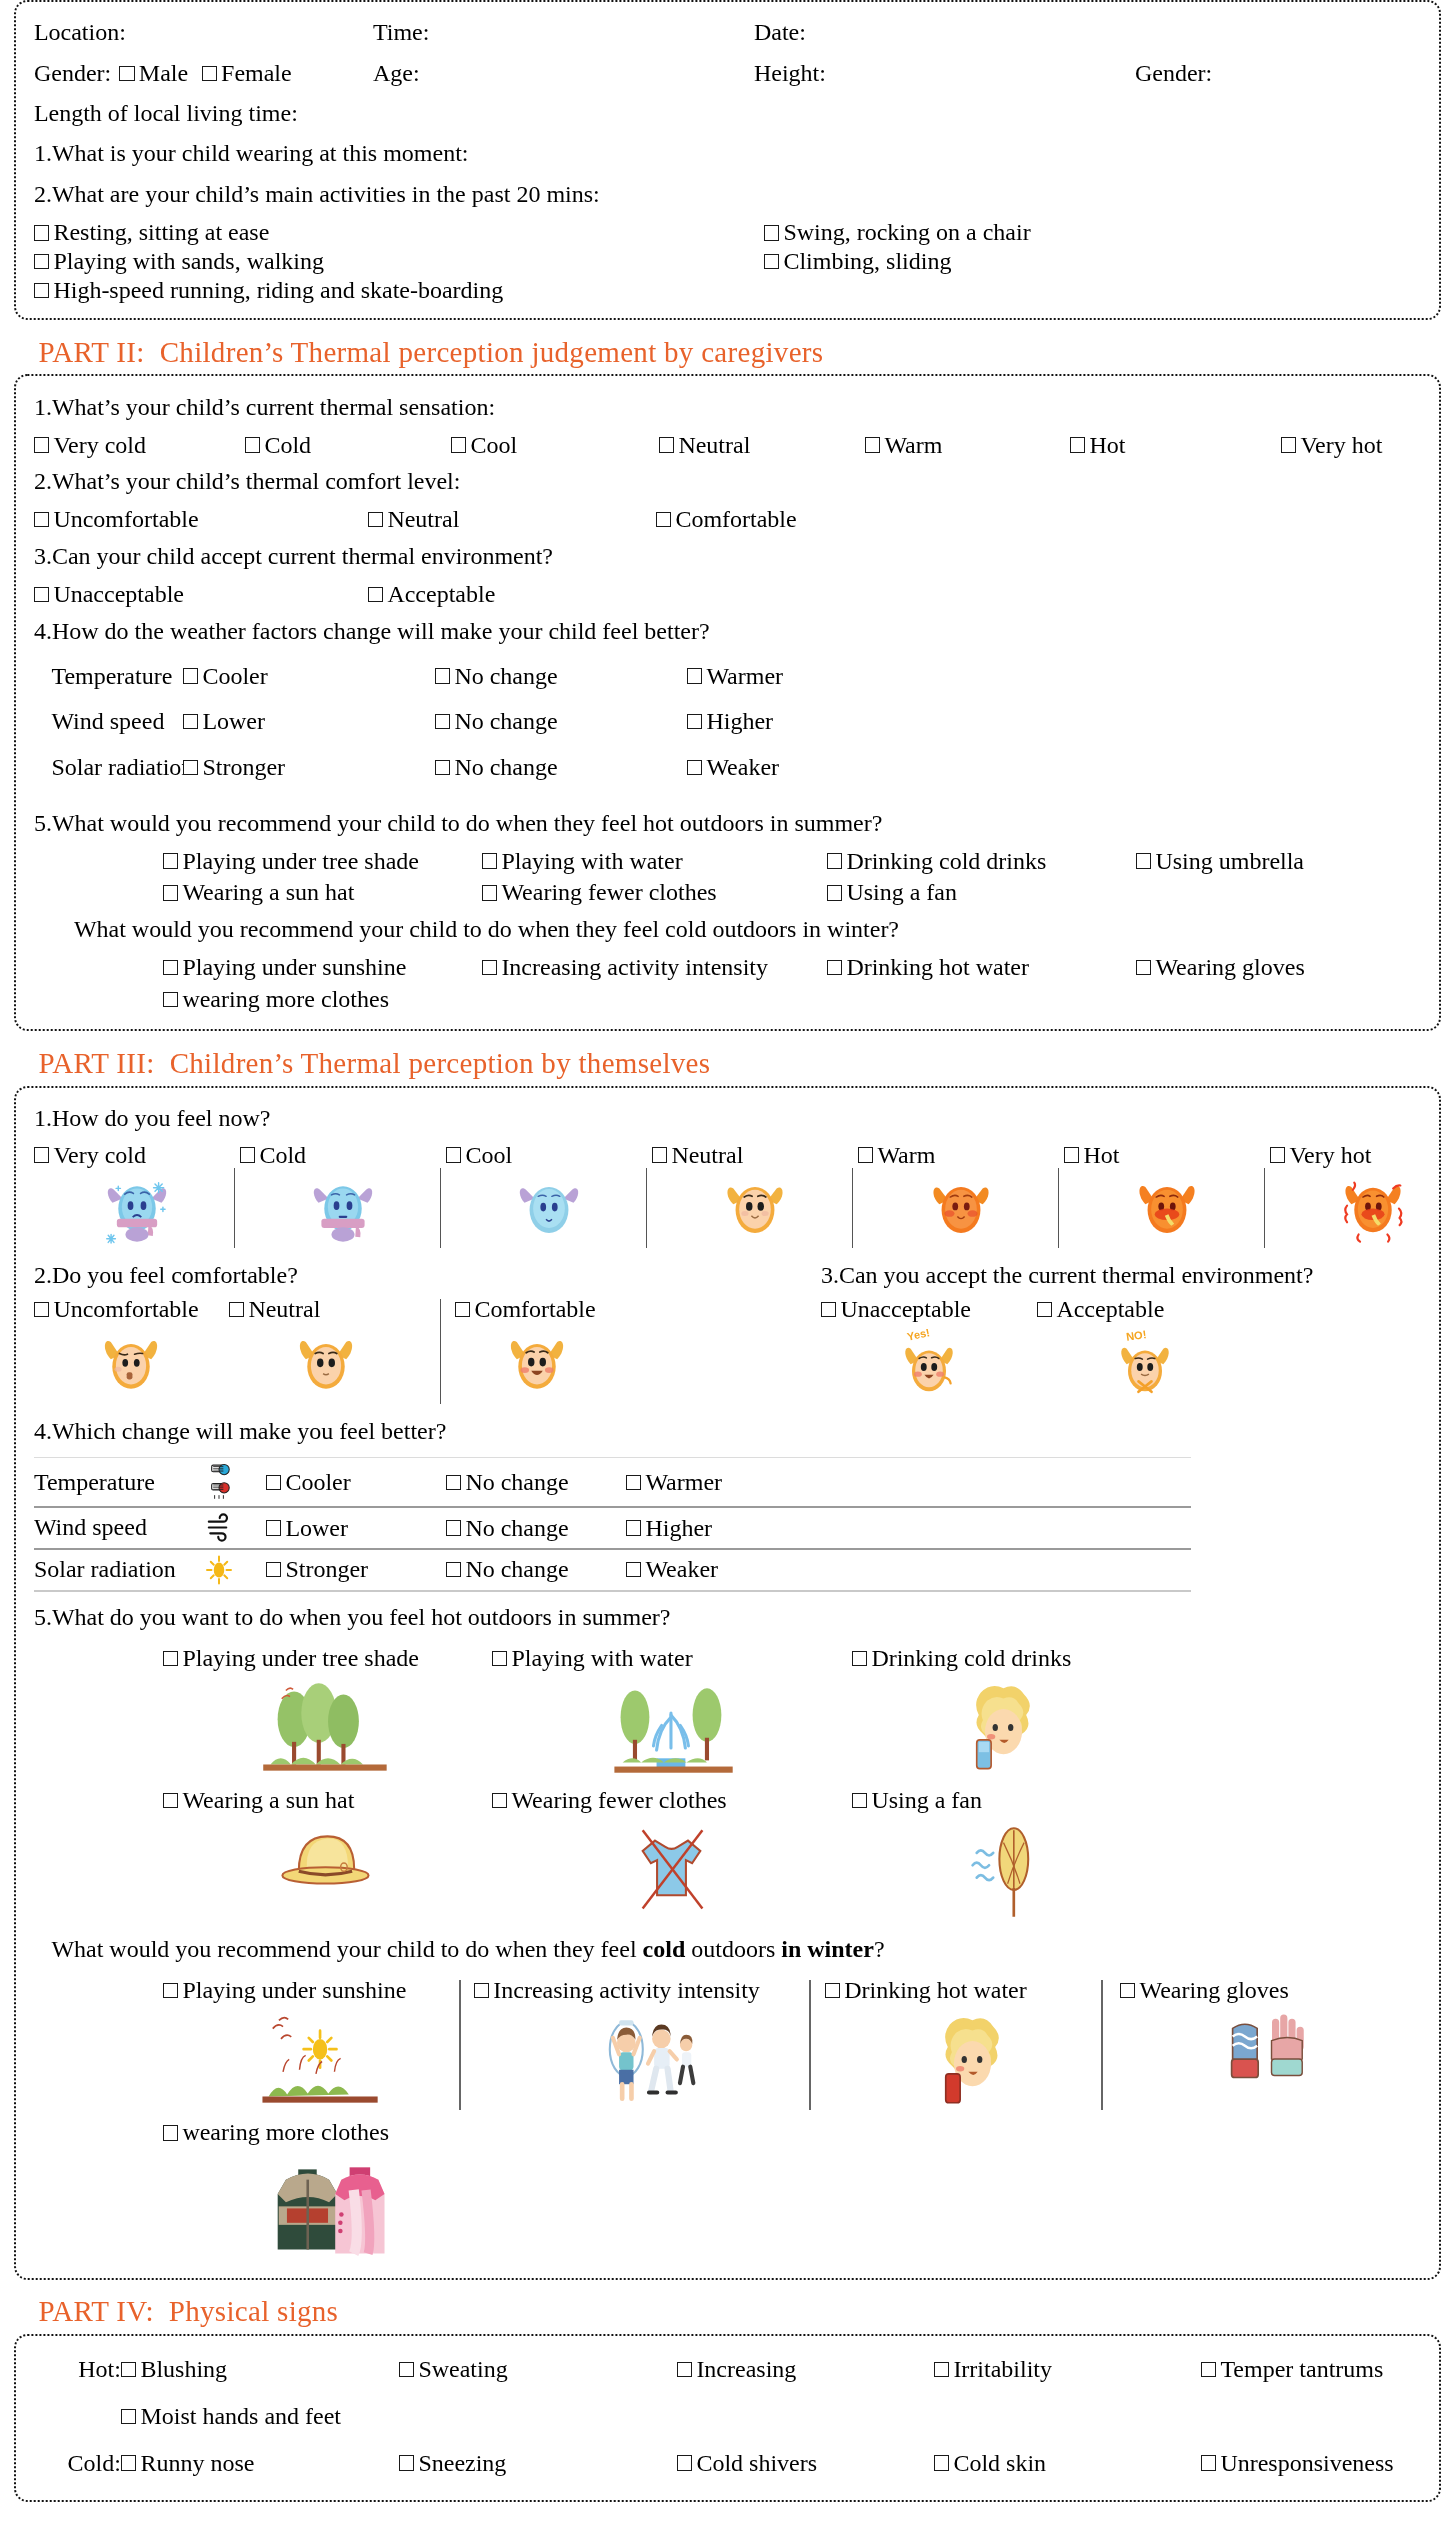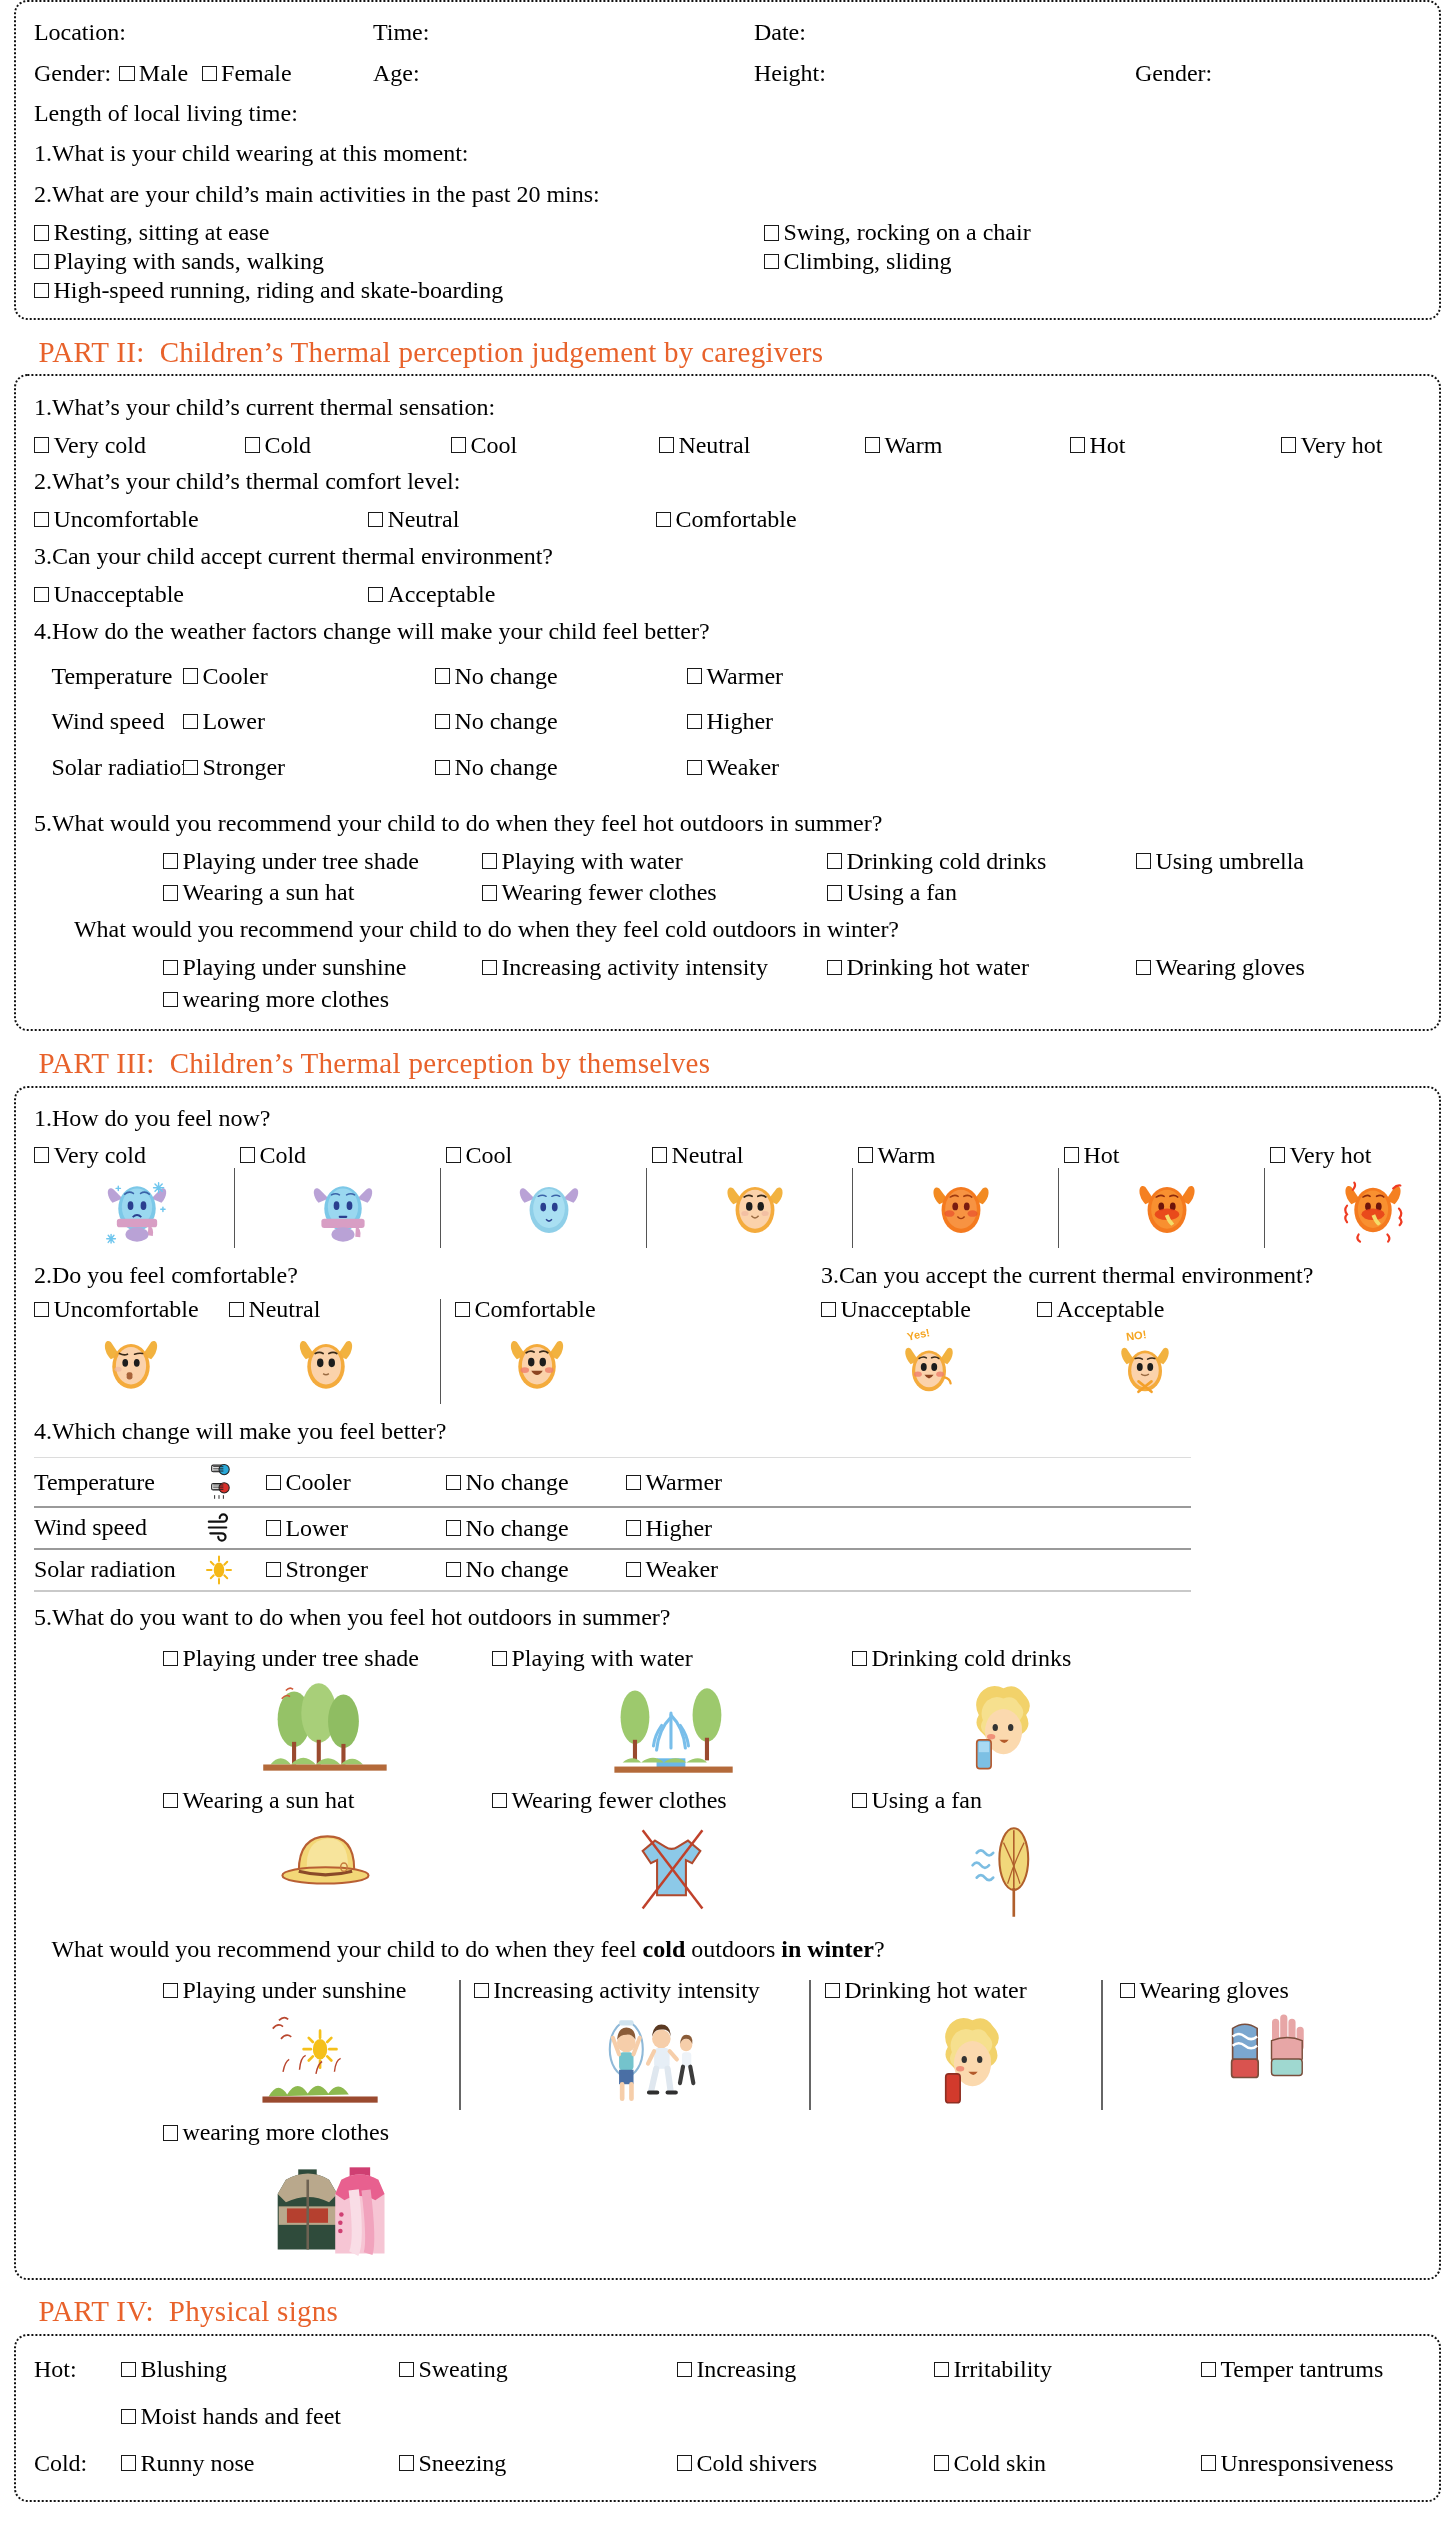--- a/index.html
+++ b/index.html
@@ -108,21 +108,21 @@
 
   
   .pic-grid { display: flex; margin-top: 7.2px; }
   .pic-cell { position: relative; display: flex; flex-direction: column; align-items: flex-start; }
   .pic-cell .pic-label { font-size: 24px; white-space: nowrap; display: inline-flex; align-items: center; }
   .pic-cell .pic-art { height: 108px; width: 100%; display: flex; align-items: flex-start; justify-content: center; padding-top: 8.2px; }
   .vline { position: absolute; right: 4.1px; top: 3.1px; bottom: 2.1px; width: 1.5px; background: #666; }
 
   
   .sign-row { display: flex; font-size: 24px; line-height: 1.95; align-items: center; }
-  .sign-row .sg-name { width: 87px; white-space: pre; }
+  .sign-row .sg-name { width: 87px; white-space: pre; text-align: right; }
   .sign-row .sg-col { }
 
   .bold { font-weight: bold; }
 </style>
 </head>
 <body>
 
 <div class="page">
 
 

